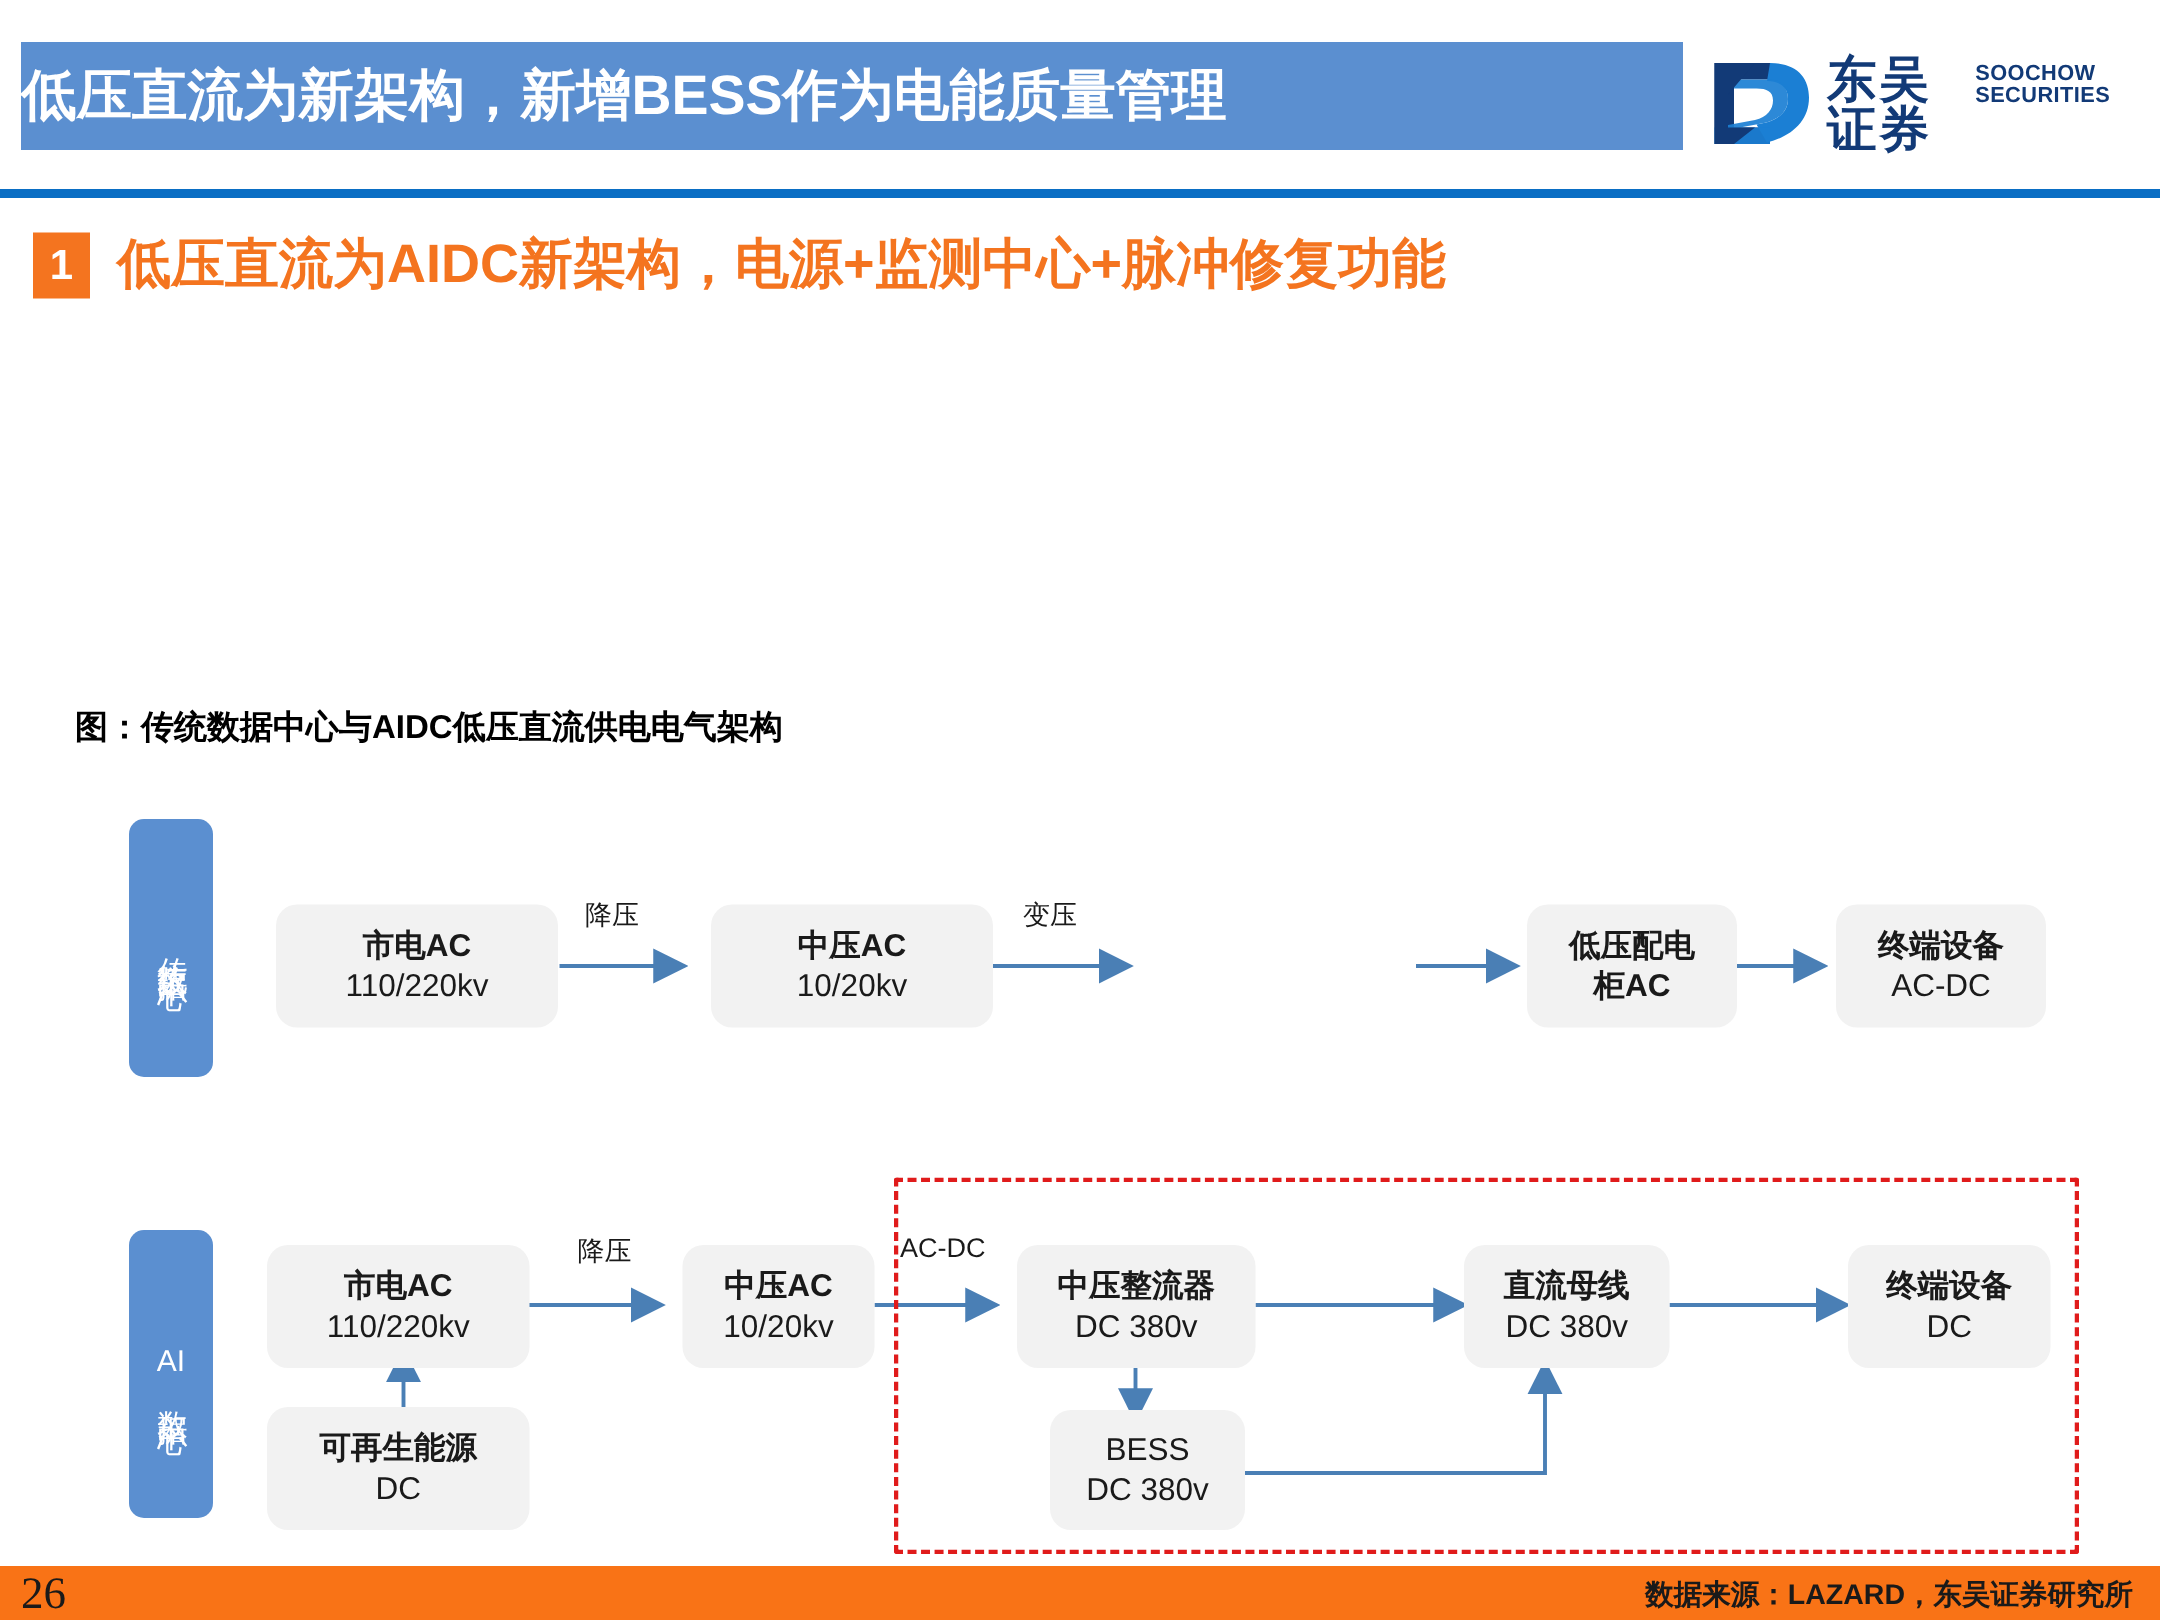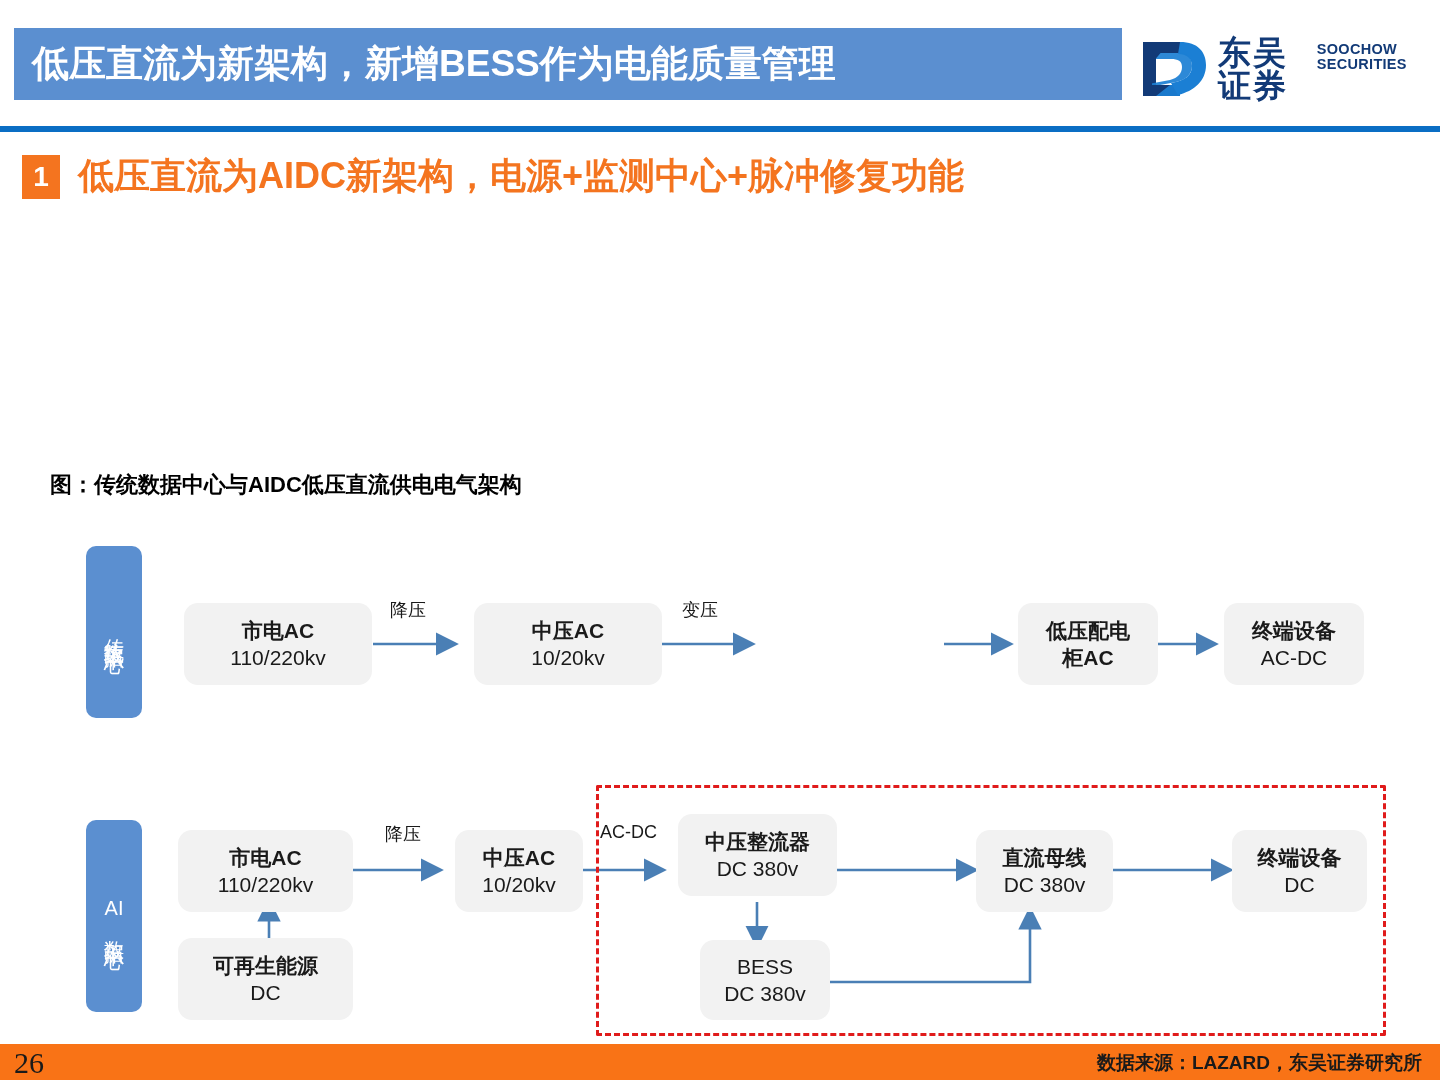--- a/index.html
+++ b/index.html
@@ -30,21 +30,20 @@
     height: 72px;
     background: #5b8fd0;
     display: flex;
     align-items: center;
   }
   .header-title-text {
     color: #ffffff;
     font-size: 37px;
     font-weight: bold;
     letter-spacing: 0px;
-    padding-left: 18px;
     white-space: nowrap;
   }
   .logo-wrap {
     position: absolute;
     left: 1140px;
     top: 36px;
     display: flex;
     align-items: center;
     gap: 10px;
   }
@@ -338,21 +337,21 @@
     <span class="l2">110/220kv</span>
   </div>
   <div class="node" style="left:178px; top:418px; width:175px; height:82px;">
     <span class="l1">可再生能源</span>
     <span class="l2">DC</span>
   </div>
   <div class="node" style="left:455px; top:310px; width:128px; height:82px;">
     <span class="l1">中压AC</span>
     <span class="l2">10/20kv</span>
   </div>
-  <div class="node" style="left:678px; top:294px; width:159px; height:82px;">
+  <div class="node" style="left:678px; top:310px; width:159px; height:82px;">
     <span class="l1">中压整流器</span>
     <span class="l2">DC 380v</span>
   </div>
   <div class="node" style="left:700px; top:420px; width:130px; height:80px;">
     <span class="l2">BESS</span>
     <span class="l2">DC 380v</span>
   </div>
   <div class="node" style="left:976px; top:310px; width:137px; height:82px;">
     <span class="l1">直流母线</span>
     <span class="l2">DC 380v</span>

